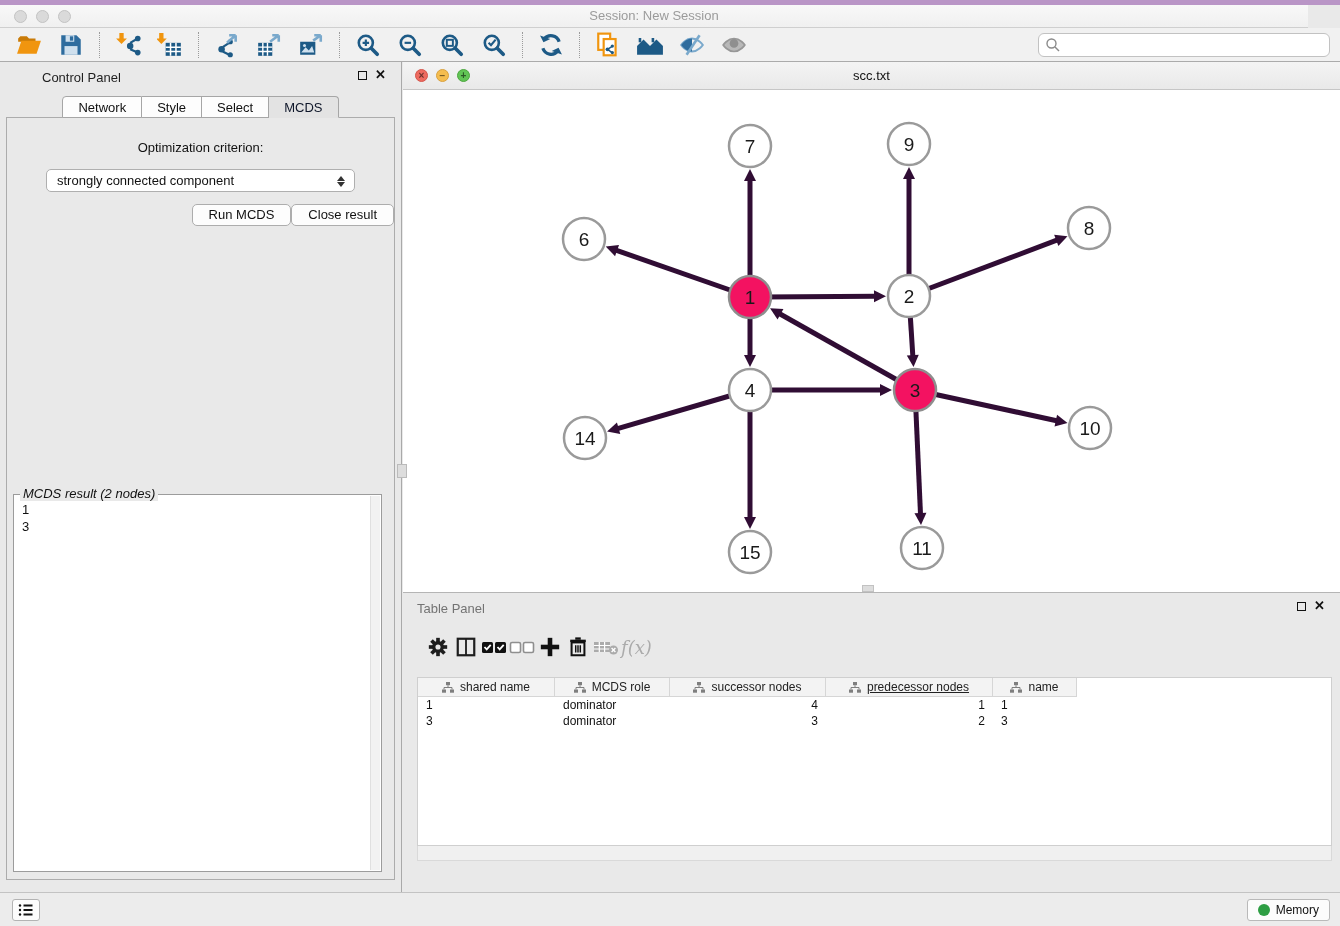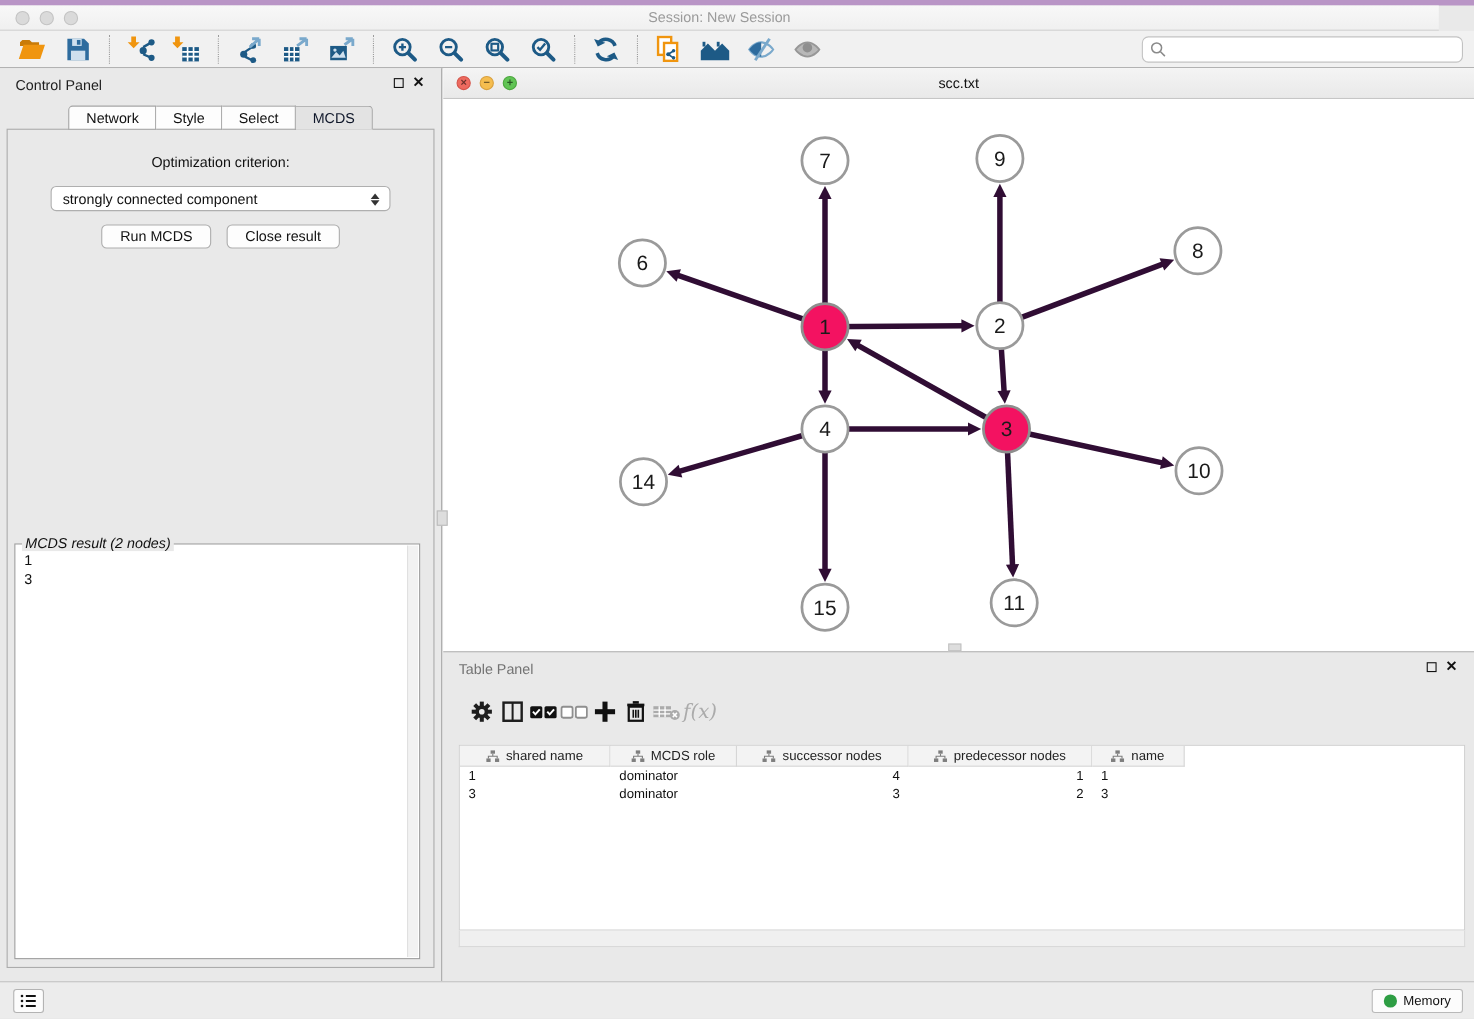--- a/index.html
+++ b/index.html
@@ -12,37 +12,37 @@
   .titlebar .title { position:absolute; left:0; right:0; top:0; text-align:center; line-height:22px; font-size:13px; color:#9B9B9B; }
 
   .toolbar { position:absolute; left:0; top:28px; width:1340px; height:34px; background:#F1F1F1; border-bottom:1px solid #ABABAB; display:flex; align-items:center; padding-left:8px; }
   .tb-btn { width:30px; height:30px; display:flex; align-items:center; justify-content:center; margin:0 6px; }
   .tb-sep { width:0; height:26px; border-left:1px dotted #9B9B9B; margin:0 7px; }
   .search-wrap { margin-left:auto; margin-right:10px; width:292px; height:24px; background:#fff; border:1px solid #C2C2C2; border-radius:6px; display:flex; align-items:center; padding:0 6px; }
   .search-wrap input { border:none; outline:none; flex:1; font-size:13px; height:20px; background:transparent; }
 
   
   .control-panel { position:absolute; left:0; top:62px; width:402px; bottom:34px; background:#E9E9E9; border-right:1px solid #A9A9A9; }
-  .cp-header { position:relative; height:28px; }
+  .cp-header { position:relative; height:28px;margin-left:28px; }
   .cp-header .cp-title { position:absolute; left:14px; top:8px; font-size:13px; color:#1E1E1E; }
   .float-icon { position:absolute; top:9px; width:9px; height:9px; border:1.5px solid #111; display:inline-block; }
   .close-icon { position:absolute; top:5px; font-size:13px; font-weight:bold; color:#111; }
   .cp-tabs { position:absolute; left:0; right:0; top:34px; height:22px; display:flex; justify-content:center; z-index:2; }
   .tab { height:22px; line-height:21px; padding:0 15px; font-size:13px; background:#FDFDFD; color:#111; border:1px solid #A6A6A6; border-left:none; }
   .tab:first-child { border-left:1px solid #A6A6A6; border-top-left-radius:4px; }
   .tab:last-child { border-top-right-radius:4px; }
   .tab.selected { background:#E3E3E3; color:#0f172a; border-bottom-color:#E3E3E3; }
   .cp-body { position:absolute; left:6px; right:6px; top:55px; bottom:12px; border:1px solid #ACACAC; background:#E9E9E9; }
   .opt-label { text-align:center; margin-top:22px; font-size:13px; color:#111; }
   .criterion-select { position:relative; margin:14px 39px 0 39px; height:23px; background:#fff; border:1px solid #AFAFAF; border-radius:5px; font-size:13px; line-height:21px; padding-left:10px; color:#111; }
   .stepper { position:absolute; right:8px; top:3px; width:10px; height:16px; display:flex; flex-direction:column; align-items:center; justify-content:center; gap:1px; }
   .stepper i { width:0; height:0; border-left:4px solid transparent; border-right:4px solid transparent; }
   .stepper .up { border-bottom:5px solid #333; }
   .stepper .dn { border-top:5px solid #333; }
-  .cp-buttons { display:flex; justify-content:center; gap:14px; margin-top:12px; }
+  .cp-buttons { display:flex; justify-content:flex-end; margin-top:12px; }
   .btn { height:22px; background:#FDFDFD; border:1px solid #ADADAD; border-radius:5px; font-size:13px; padding:0 16px; color:#111; line-height:20px; }
   .result-box { position:absolute; left:6px; right:12px; bottom:7px; top:376px; border:1px solid #9C9C9C; background:#fff; }
   .result-legend { position:absolute; top:-9px; left:6px; background:#E9E9E9; padding:0 3px; font-size:13px; color:#111;font-style:italic; }
   .result-text { position:absolute; left:0; top:2px; right:12px; bottom:0; padding:4px 8px; font-size:13px; line-height:17px; white-space:pre; color:#111; overflow:hidden; }
   .result-scroll { position:absolute; right:1px; top:1px; bottom:1px; width:10px; background:#F2F2F2; border-left:1px solid #E0E0E0; }
 
   
   .v-grip { position:absolute; left:397px; top:464px; width:10px; height:14px; background:#DDD; border:1px solid #BBB; z-index:5; }
   .h-grip { position:absolute; left:862px; top:585px; width:12px; height:7px; background:#DDD; border:1px solid #C2C2C2; z-index:5; }
 
@@ -441,21 +441,21 @@
         </div>
         <div class="th" style="width: 156px;">
           <svg width="12" height="11" viewBox="0 0 12 11">
             <rect x="4" y="0" width="4" height="3.2" fill="#7E7E7E"></rect>
             <rect x="0" y="7.5" width="4" height="3.2" fill="#7E7E7E"></rect>
             <rect x="8" y="7.5" width="4" height="3.2" fill="#7E7E7E"></rect>
             <path d="M6 3.2v2.3M2 7.5V5.5h8v2" stroke="#7E7E7E" fill="none"></path>
           </svg>
           <span>successor nodes</span>
         </div>
-        <div class="th" style="width: 167px;">
+        <div class="th" style="width: 167px; text-decoration: underline;">
           <svg width="12" height="11" viewBox="0 0 12 11">
             <rect x="4" y="0" width="4" height="3.2" fill="#7E7E7E"></rect>
             <rect x="0" y="7.5" width="4" height="3.2" fill="#7E7E7E"></rect>
             <rect x="8" y="7.5" width="4" height="3.2" fill="#7E7E7E"></rect>
             <path d="M6 3.2v2.3M2 7.5V5.5h8v2" stroke="#7E7E7E" fill="none"></path>
           </svg>
           <span>predecessor nodes</span>
         </div>
         <div class="th" style="width: 84px;">
           <svg width="12" height="11" viewBox="0 0 12 11">

